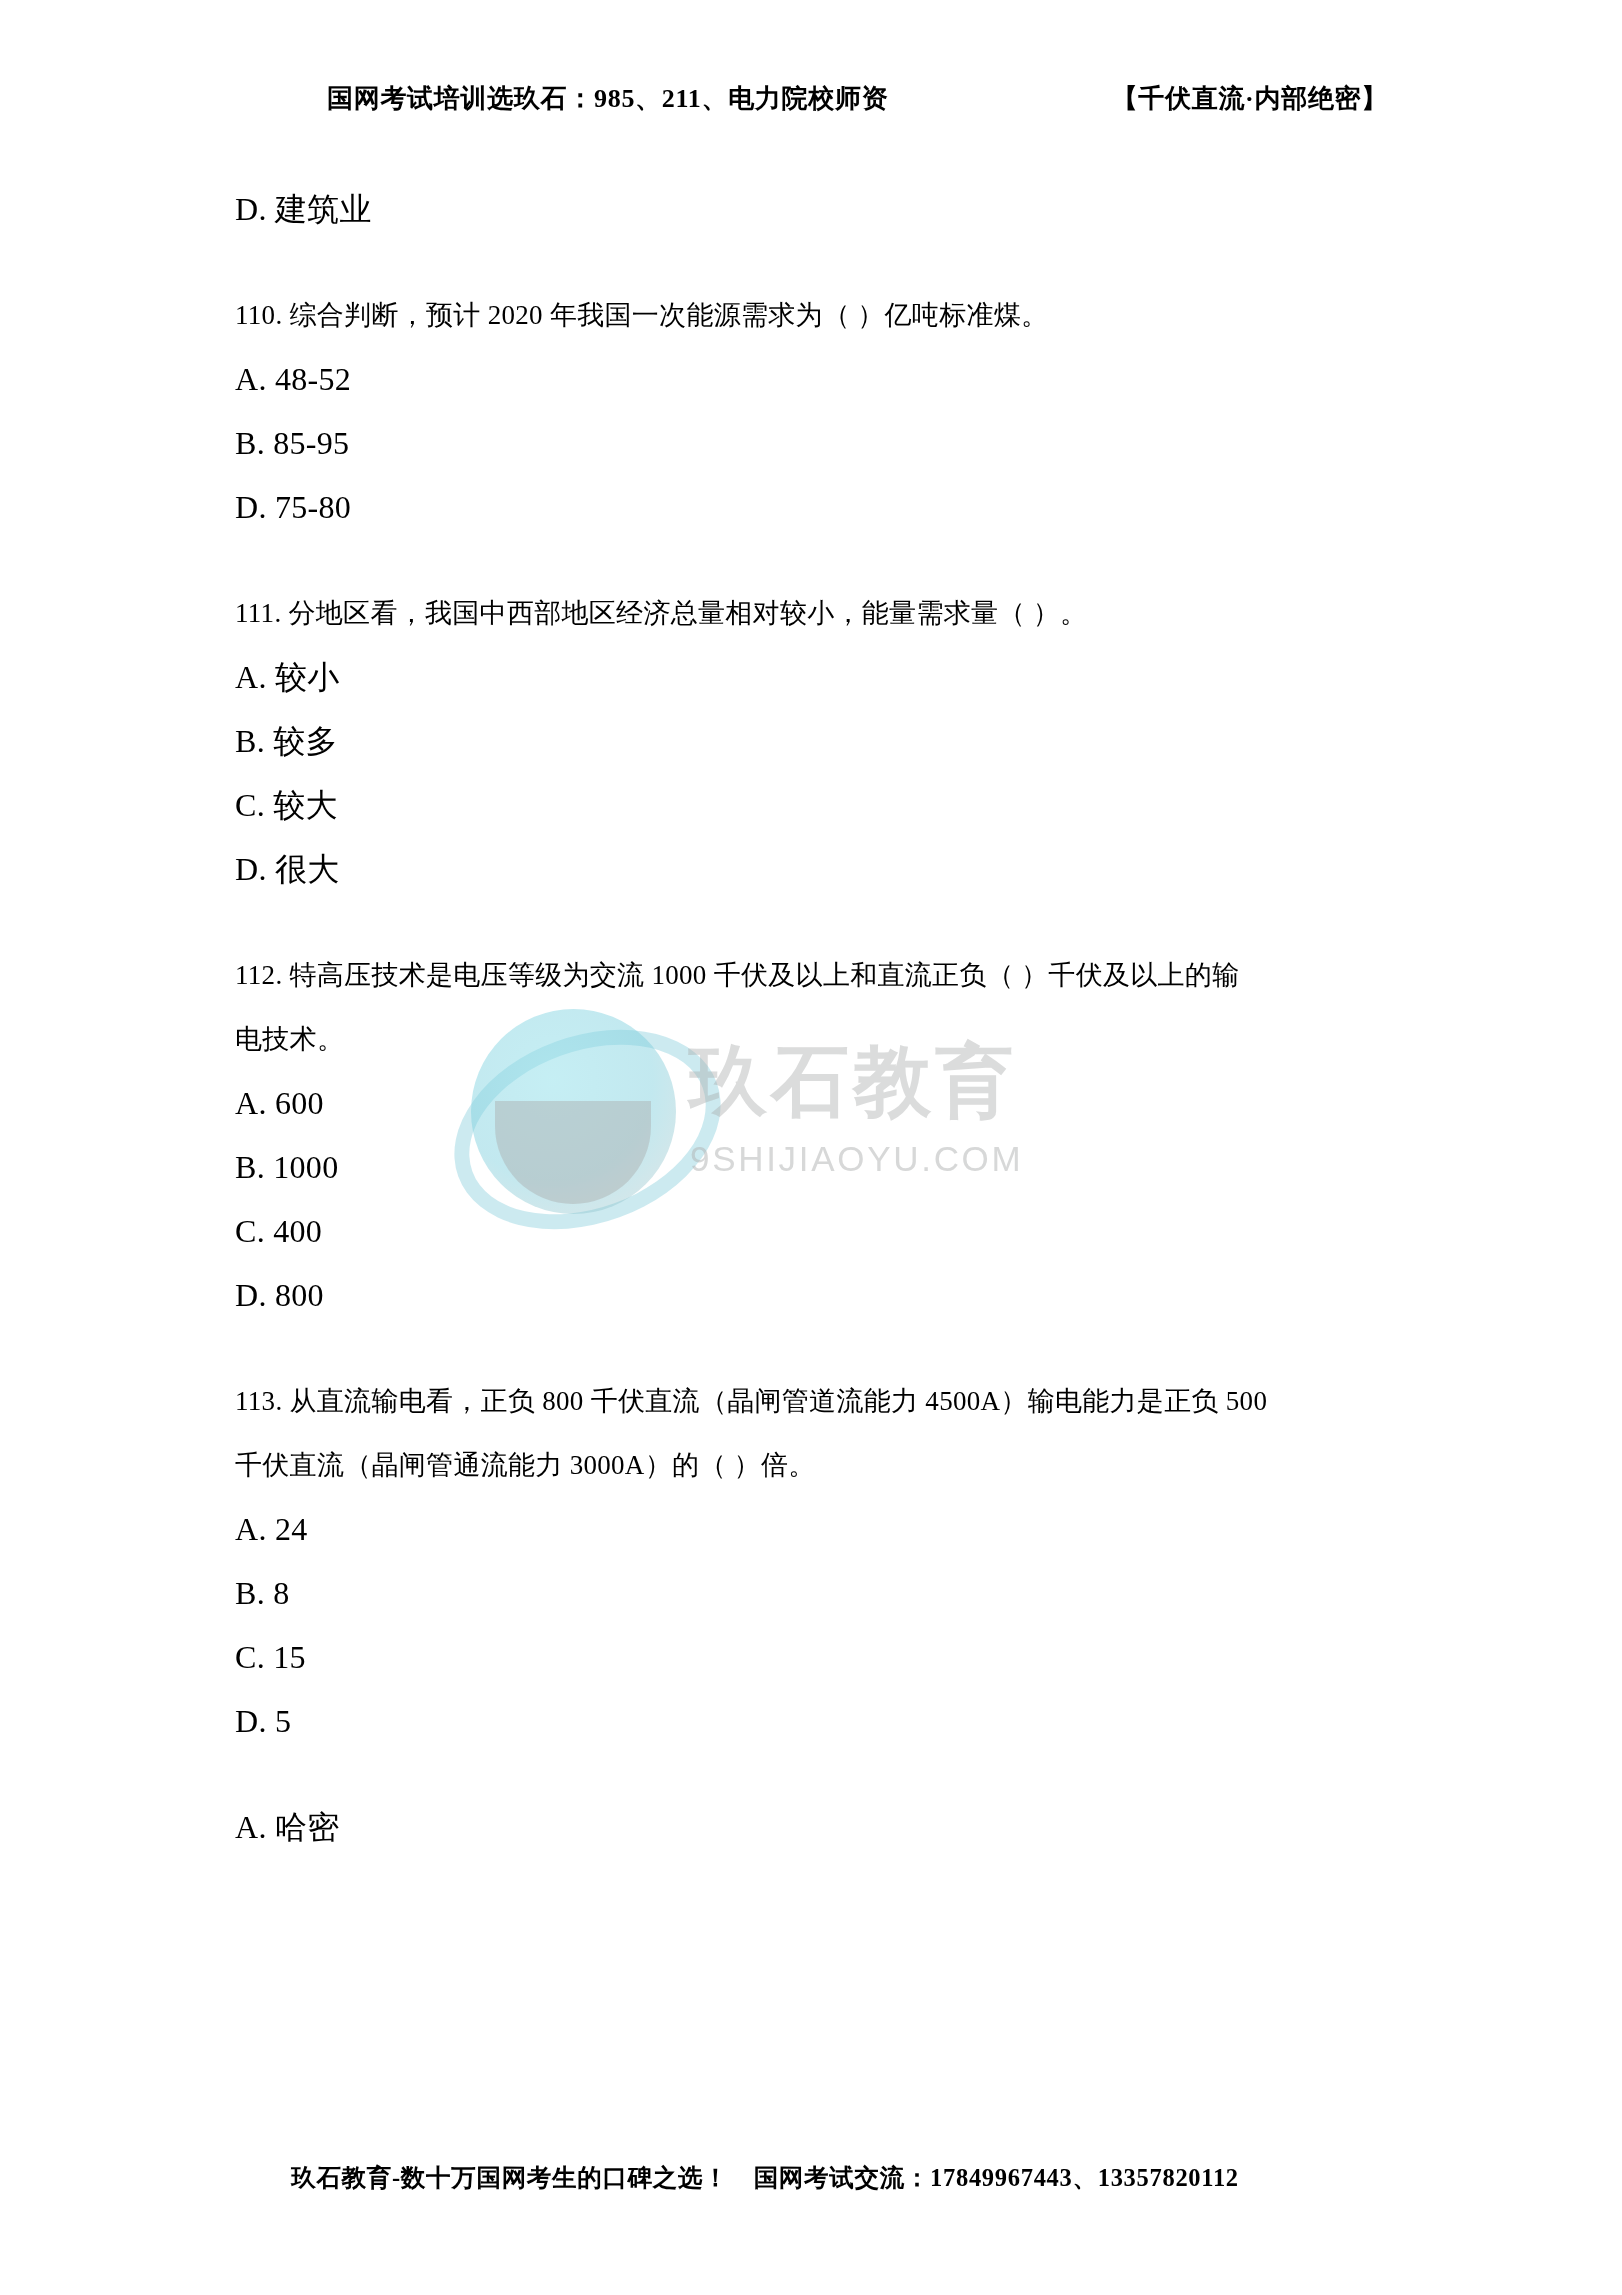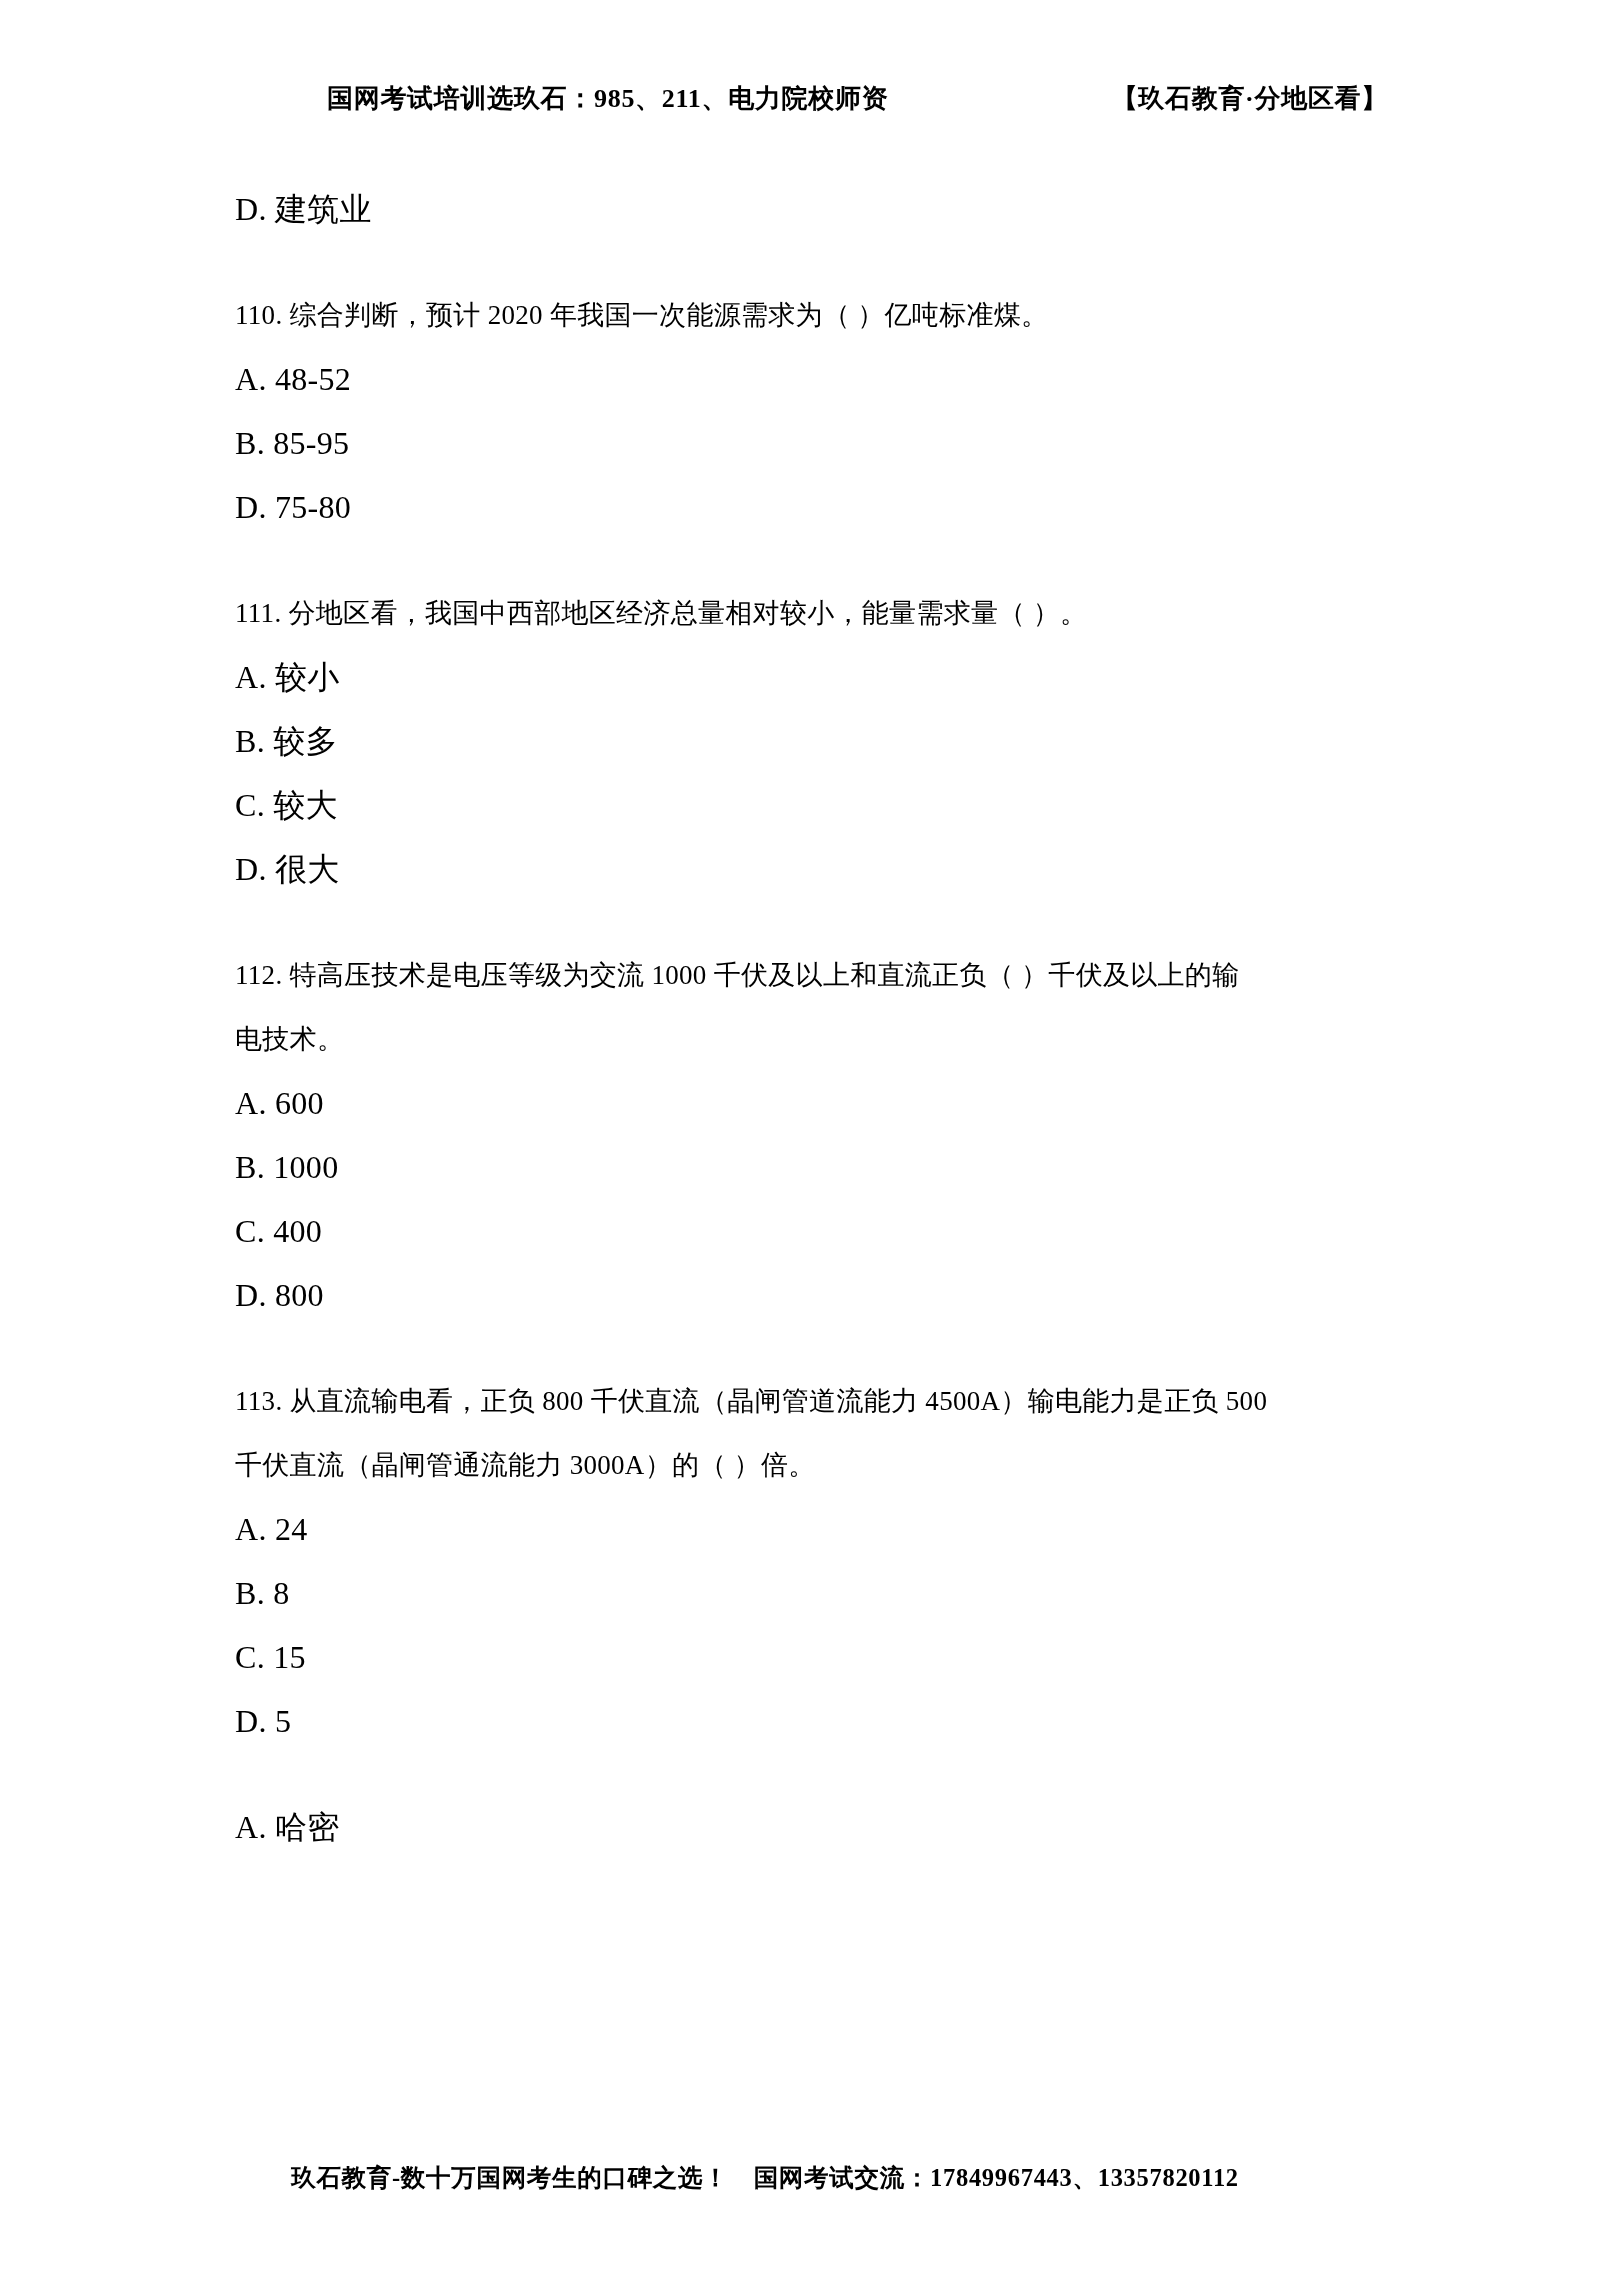--- a/index.html
+++ b/index.html
@@ -127,23 +127,29 @@
     font-family: "Liberation Sans", sans-serif;
   }
 </style>
 </head>
 <body>
 
 <div class="page">
 
   <div class="header">
     <div class="header-left">国网考试培训选玖石：985、211、电力院校师资</div>
-    <div class="header-right">【玖石教育·分地区看】</div>
-  </div>
-
+    <div class="header-right">【千伏直流·内部绝密】</div>
+  </div>
+
+  <div class="watermark">
+    <div class="wm-ring"></div>
+    <div class="wm-globe"></div>
+    <div class="wm-text">玖石教育</div>
+    <div class="wm-sub">9SHIJIAOYU.COM</div>
+  </div>
 
   <div class="content">
 
     <div class="qblock">
       <div class="opt">D. 建筑业</div>
     </div>
     <div class="gap-lg"></div>
 
     <div class="qblock">
       <div class="stem">110. 综合判断，预计 2020 年我国一次能源需求为（ ）亿吨标准煤。</div>

